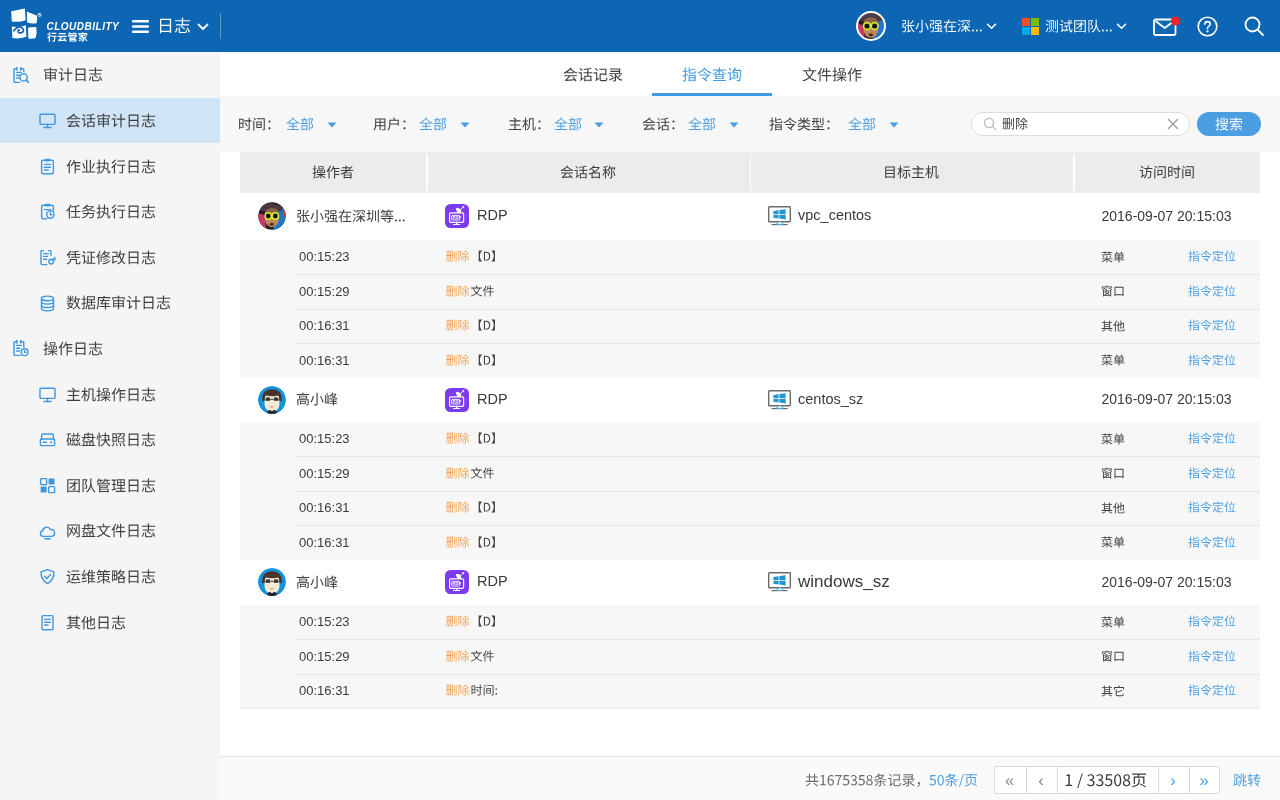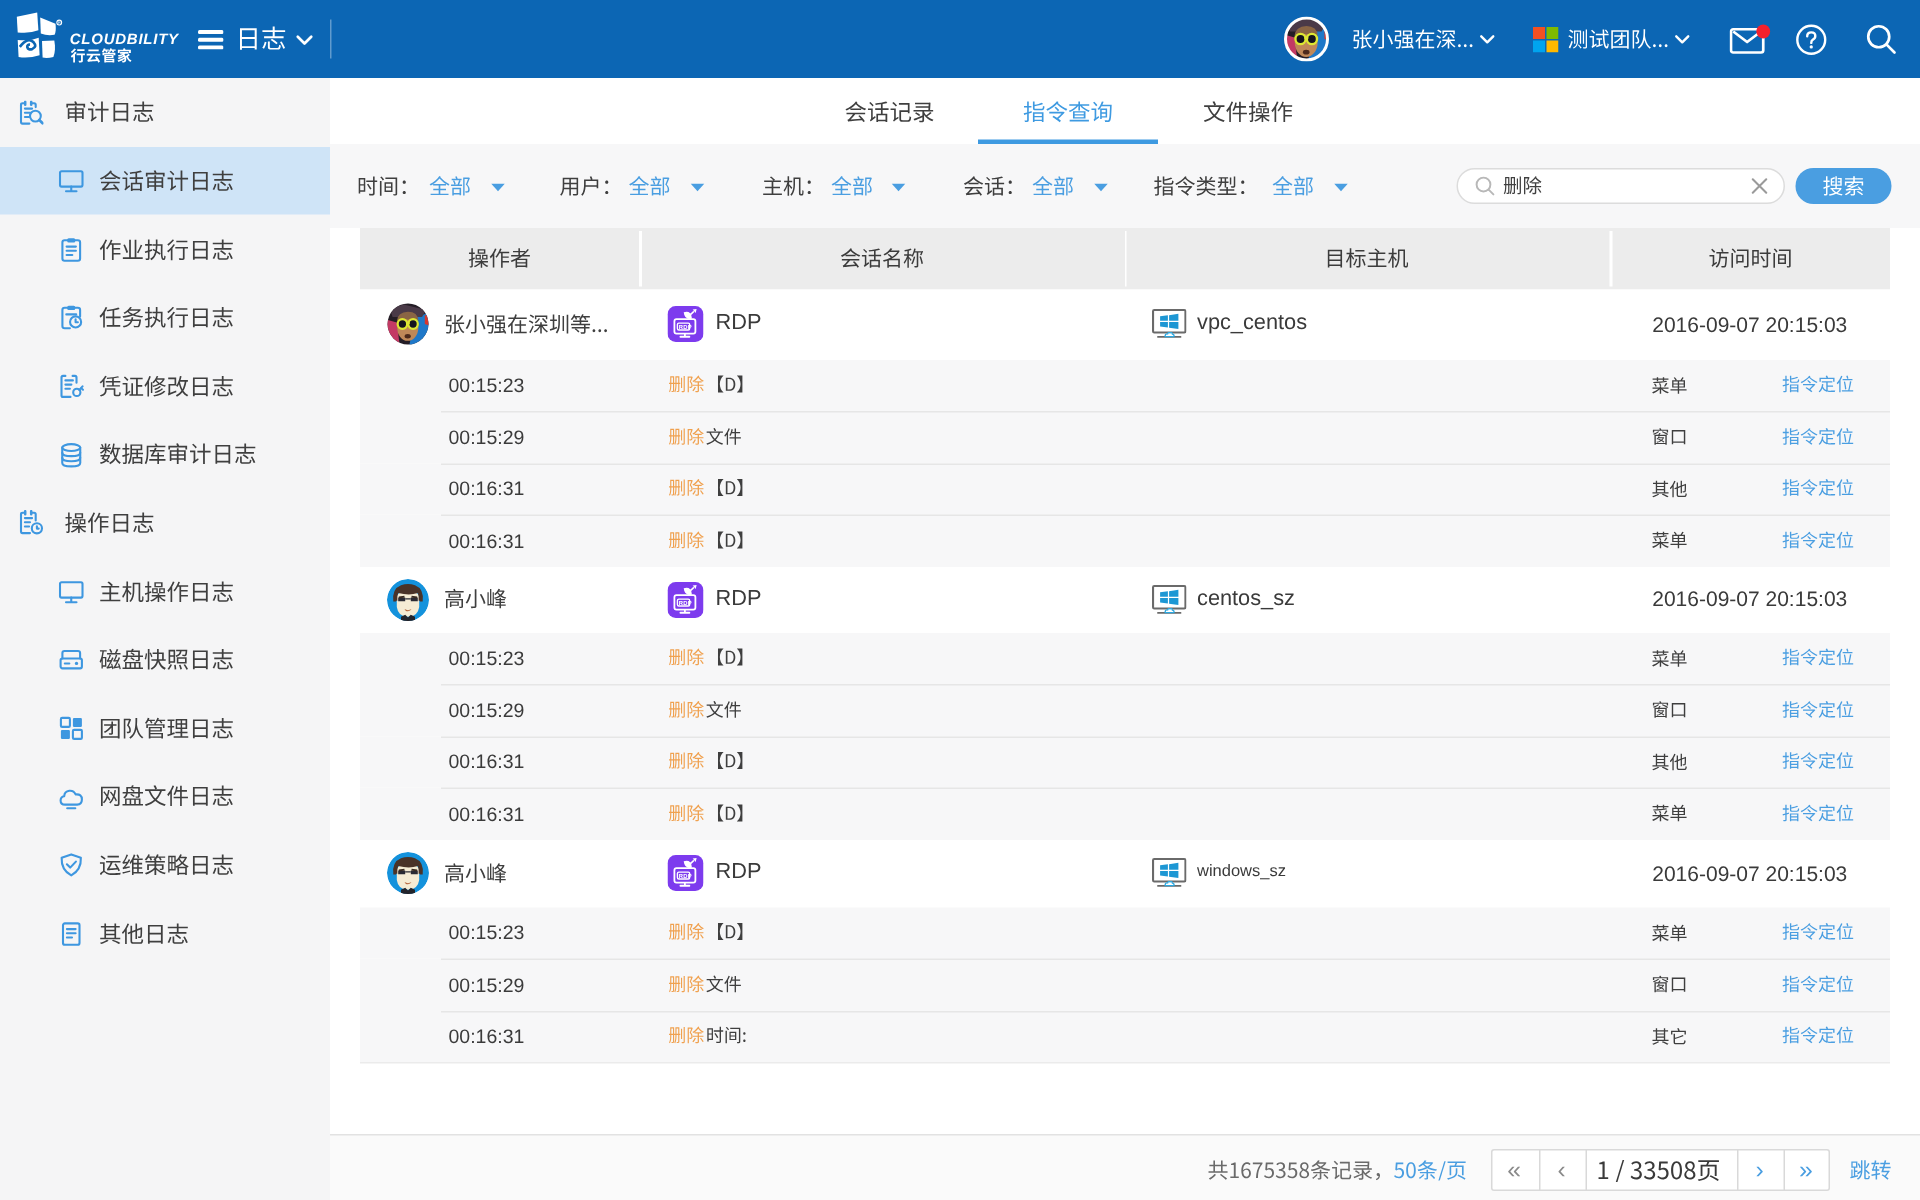--- a/index.html
+++ b/index.html
@@ -1116,21 +1116,21 @@
 <rect x="0.7" y="0.7" width="21.6" height="15" rx="0.8" fill="none" stroke="#6a6a6a" stroke-width="1.4"></rect>
 <g fill="#1d97d4">
 <path d="M5.4 4.9 L10.6 4.2 L10.6 7.9 L5.4 7.9 Z"></path>
 <path d="M11.4 4.1 L17.6 3.2 L17.6 7.9 L11.4 7.9 Z"></path>
 <path d="M5.4 8.7 L10.6 8.7 L10.6 12.4 L5.4 11.7 Z"></path>
 <path d="M11.4 8.7 L17.6 8.7 L17.6 13.4 L11.4 12.5 Z"></path>
 </g>
 <path d="M3.5 18.6 L19.5 18.6" stroke="#6a6a6a" stroke-width="1.2"></path>
 <path d="M8.8 18.4 Q8.6 16.4 10.4 16.6 Q10.9 15.4 12 15.9 Q13.3 15.3 13.6 16.7 Q15 16.9 14.6 18.4 Z" fill="#fff" stroke="#2da8e0" stroke-width="0.9"></path>
 </svg>
-<div style="position:absolute;left:798.0px;top:571.1px;font-size:11px;color:#3a3a3a;font-weight:400;white-space:pre;line-height:21.75px;">windows_sz</div>
+<div style="position:absolute;left:798.0px;top:571.1px;font-size:17px;color:#3a3a3a;font-weight:400;white-space:pre;line-height:21.75px;">windows_sz</div>
 <div style="position:absolute;left:1166.5px;transform:translateX(-50%);top:571.5px;font-size:14px;color:#3a3a3a;font-weight:400;white-space:pre;line-height:21.0px;">2016-09-07 20:15:03</div>
 <div style="position:absolute;left:240px;top:604.5px;width:1020px;height:34.5px;background:#f7f7f8"></div>
 <div style="position:absolute;left:299.0px;top:612.0px;font-size:13px;color:#3b3b3b;font-weight:400;white-space:pre;line-height:19.5px;">00:15:23</div>
 <div class="t" style="left:445.0px;top:615.4px">
     <svg width="25.0" height="12" viewBox="0 -880 2000 1000" fill="#f0a14f">
       <g transform="scale(1,-1)">
         <use href="#r5220" x="0"></use>
         <use href="#r9664" x="1000"></use>
       </g>
     </svg>

